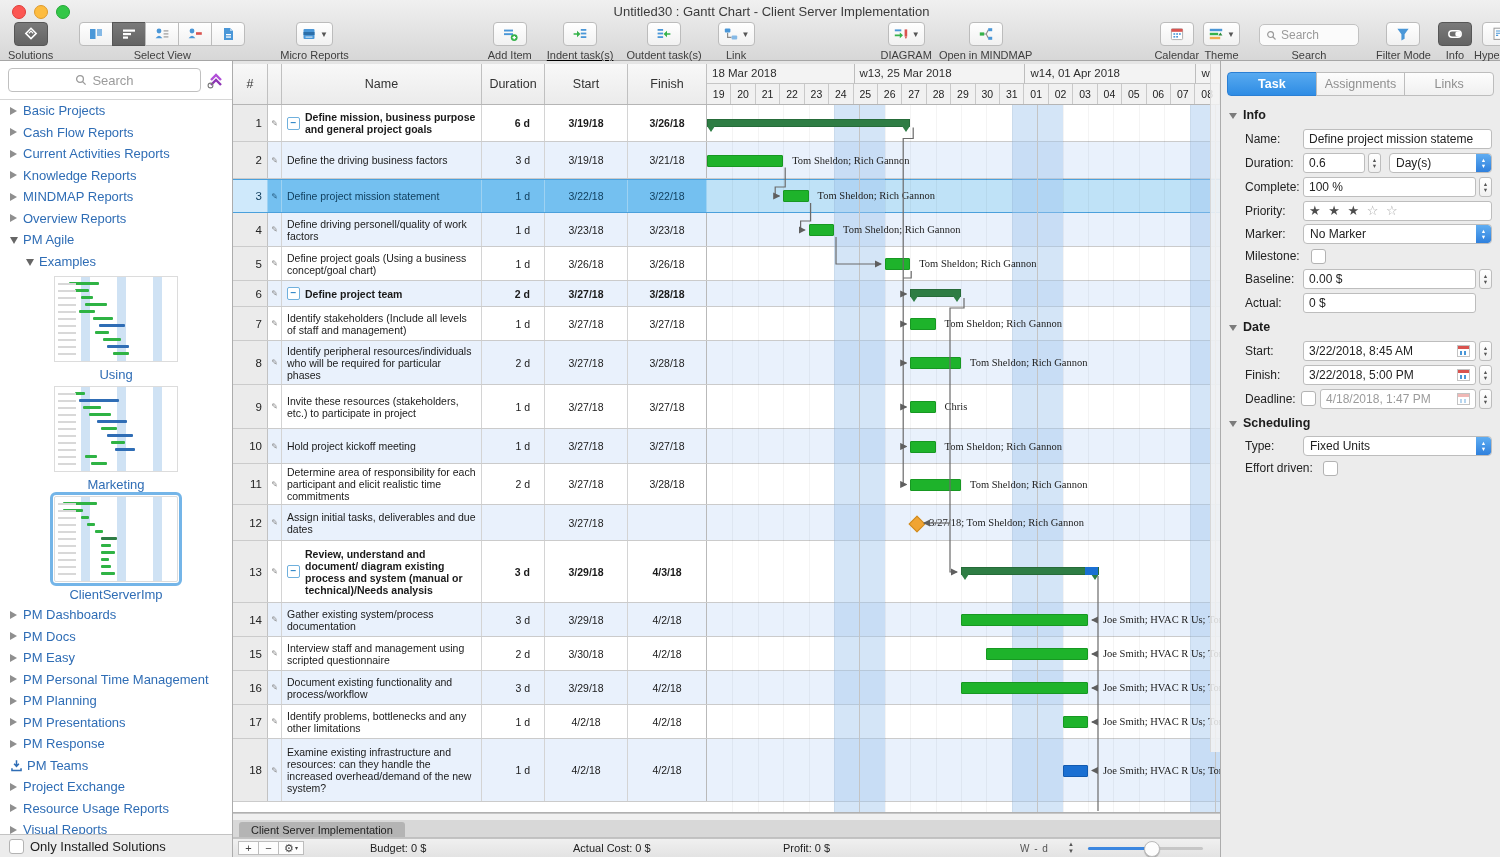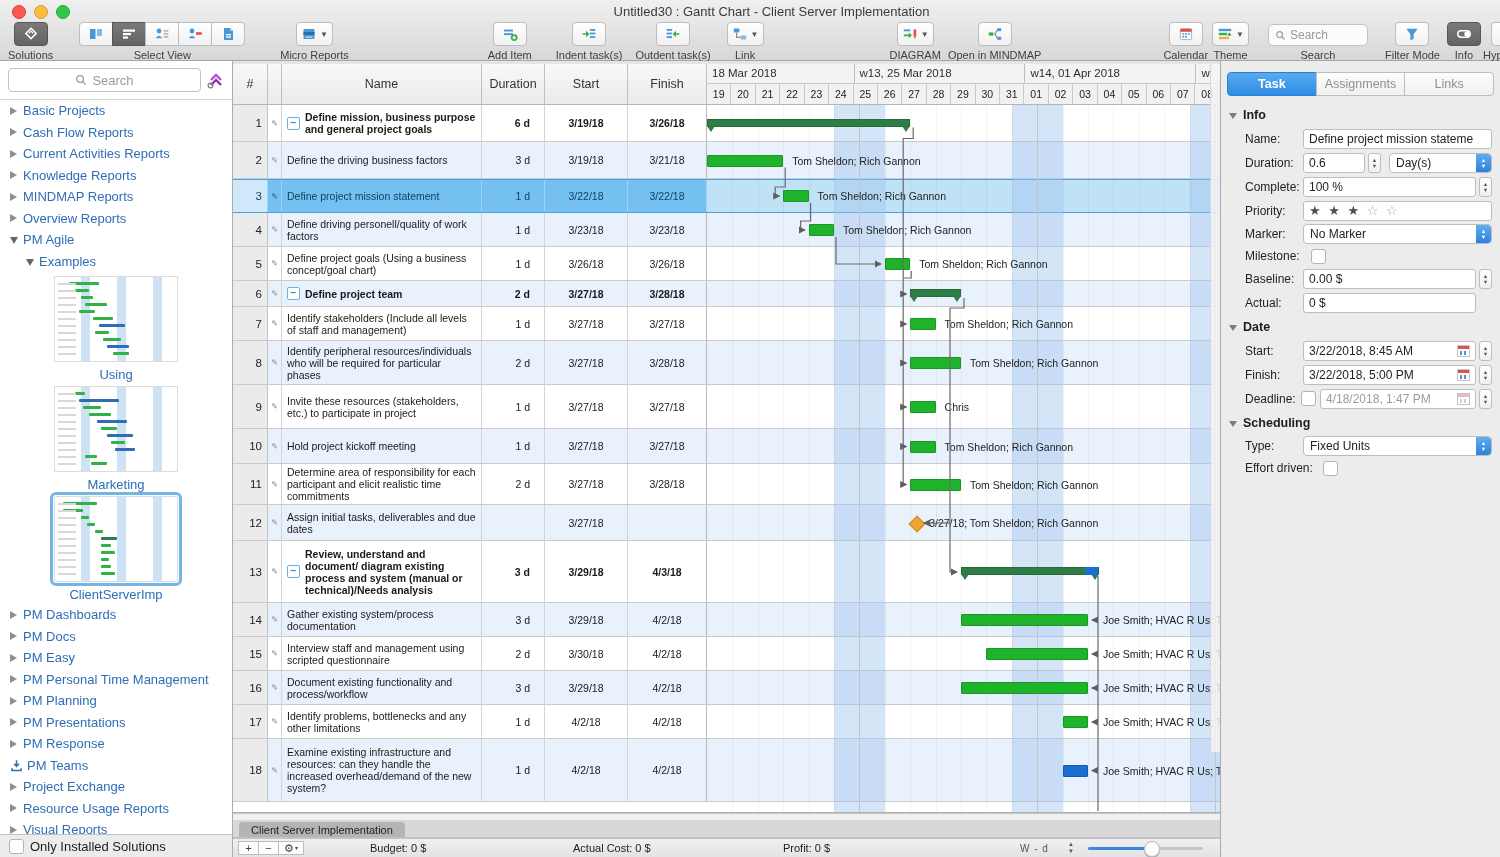--- a/index.html
+++ b/index.html
@@ -73,21 +73,21 @@
   .c.fin{width:79px;justify-content:center;font-size:10.5px;color:#1a1a1a;border-right:1px solid #b9b9b9;}
   .grow.sel .c{background:#74c0f0;color:#0f3d5c;border-right-color:#9ed2f2;}
   .grow.sel .c.tic{color:#2d648a;}
   .grow.bold .c.name,.grow.bold .c.dur,.grow.bold .c.start,.grow.bold .c.fin{font-weight:bold;}
   .toggle{flex:0 0 auto;width:11px;height:11px;border:1px solid #6fb0dd;border-radius:2px;background:#fff;color:#2f86c8;
           font-size:10px;line-height:10px;text-align:center;margin-right:5px;}
   .indent1{padding-left:22px;}
   .wband{position:absolute;top:0;bottom:0;background:rgba(160,198,238,0.45);z-index:2;pointer-events:none;}
   .wline{position:absolute;top:0;bottom:0;width:1px;background:#c4c4c4;z-index:2;pointer-events:none;}
   .dline{position:absolute;top:0;bottom:0;width:1px;background:rgba(0,0,0,0.045);z-index:2;pointer-events:none;}
-  .barlayer{position:absolute;left:474px;top:0;width:513px;height:708px;z-index:3;overflow:hidden;}
+  .barlayer{position:absolute;left:474px;top:0;width:513px;height:708px;z-index:3;overflow:hidden;font-family:Liberation Serif, serif;}
   .bar{position:absolute;height:12px;box-sizing:border-box;border-radius:1px;}
   .bar.green{background:#1eb32b;border:1px solid #179822;}
   .bar.blue{background:#1a6fd2;border:1px solid #125ab0;}
   .bar.summary{height:8px;background:#2e7d44;border:1px solid #266b39;border-radius:0;}
   .bar.summary .hk{position:absolute;top:6px;width:0;height:0;border:4px solid transparent;border-top:6px solid #2e7d44;}
   .bar.summary .hkl{left:-1px;} .bar.summary .hkr{right:-1px;}
   .bar.summary .tip{position:absolute;right:0;top:-1px;bottom:-1px;width:13px;background:#1a6fd2;}
   .diamond{position:absolute;width:10px;height:10px;background:#f0a433;border:1px solid #cd8a1f;transform:rotate(45deg);}
   .blabel{position:absolute;font-size:10.5px;color:#222;white-space:nowrap;}
   .vscroll{position:absolute;right:0;top:3px;bottom:105px;width:9px;background:rgba(243,243,243,0.85);border-left:1px solid #d8d8d8;z-index:5;}
@@ -241,21 +241,21 @@
                   <rect x="2" y="3.6" width="9" height="1.9" fill="#4a97d8"></rect>
                   <rect x="2" y="7.2" width="9" height="1.9" fill="#4a97d8"></rect>
                   <circle cx="12.2" cy="11.6" r="3.4" fill="#35b24a"></circle>
                   <path d="M12.2 9.9 v3.4 M10.5 11.6 h3.4" stroke="#fff" stroke-width="1.4"></path>
                 </svg>
               </span>
             </div>
           </div>
           <div class="tlabel">Add Item</div>
         </div>
-        <div class="tgroup" style="margin-left: 24px;">
+        <div class="tgroup" style="margin-left: 15px; text-decoration: underline;">
           <div class="btnrow">
             <div class="tbtn">
               <span>
                 <svg width="16" height="16" viewBox="0 0 16 16">
                   <rect x="8.8" y="3" width="5.5" height="1.8" fill="#4a97d8"></rect>
                   <rect x="8.8" y="6.6" width="5.5" height="1.8" fill="#4a97d8"></rect>
                   <rect x="8.8" y="10.2" width="5.5" height="1.8" fill="#4a97d8"></rect>
                   <path d="M1.6 7.2 h3.4 v-2.4 L8.4 8 l-3.4 3.2 v-2.4 h-3.4 z" fill="#35b24a"></path>
                 </svg>
               </span>

